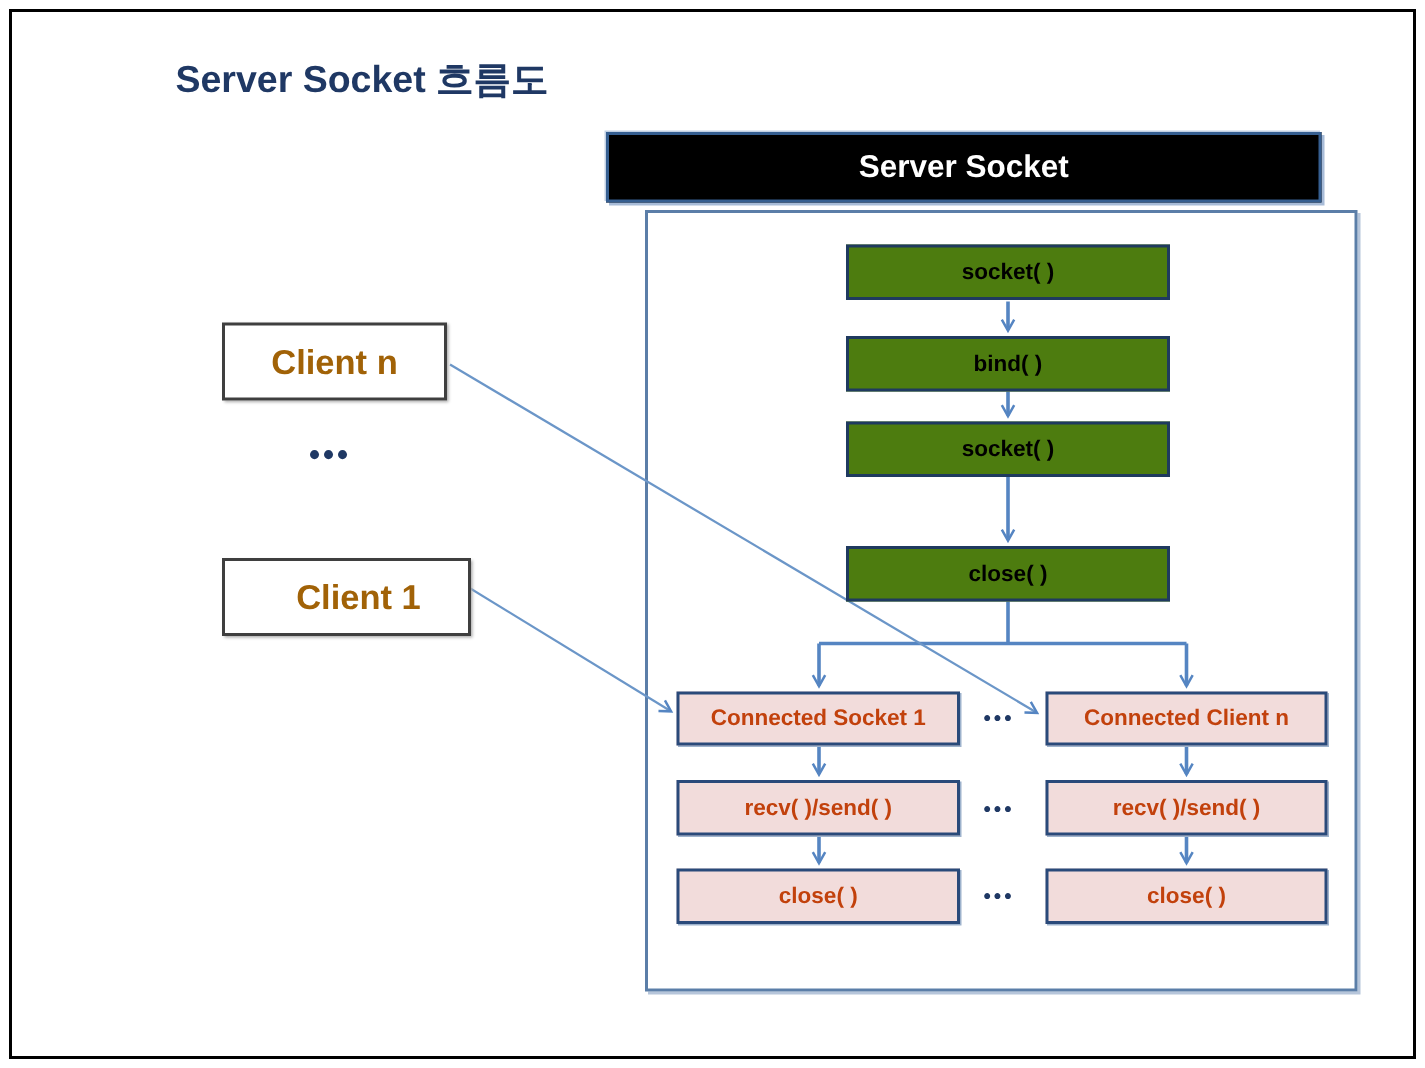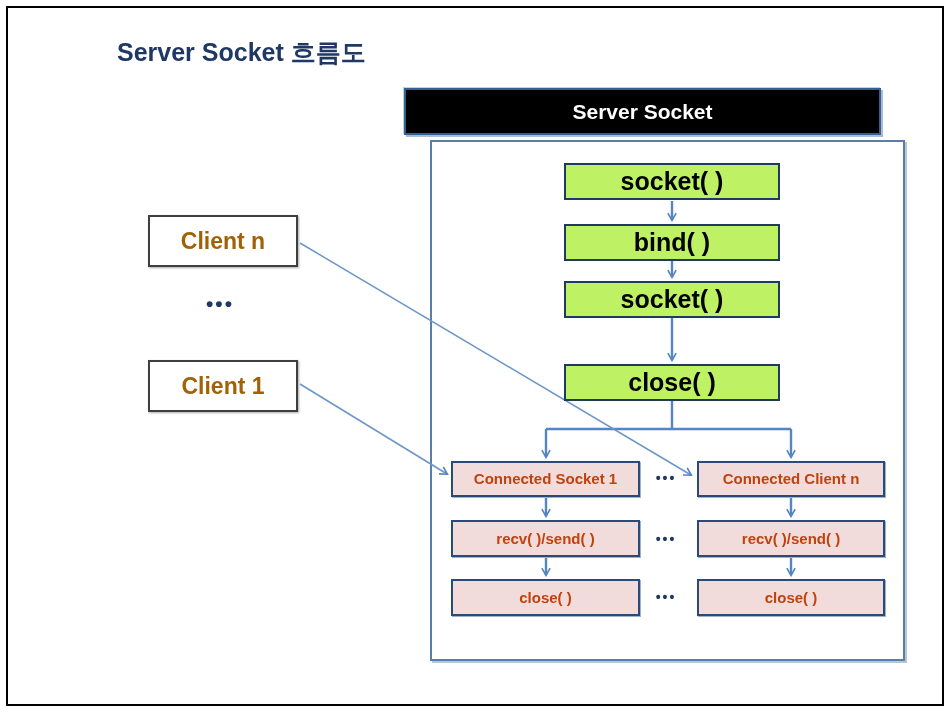--- a/index.html
+++ b/index.html
@@ -26,22 +26,22 @@
     position:absolute;left:430px;top:140px;width:471px;height:517px;
     background:#ffffff;border:2px solid #5b7ea8;box-shadow:2px 2px 0 #b6c5da;
   }
 
   .connectors{position:absolute;left:0;top:0;pointer-events:none;}
   .flowline{stroke:#5585c2;stroke-width:2.4;fill:none;}
   .thinline{stroke:#6b96c8;stroke-width:1.5;fill:none;}
 
   .flow-box{
     position:absolute;width:212px;height:33px;left:564px;
-    background:#bef264;border:2px solid #1f3a5f;
-    color:#000000;font-weight:bold;font-size:25px;text-align:center;line-height:33px;
+    background:#4d7c0f;border:2px solid #1f3a5f;
+    color:#000000;font-weight:bold;font-size:15px;text-align:center;line-height:33px;
     white-space:nowrap;
   }
   #fb-socket{top:163px;}
   #fb-bind{top:224px;}
   #fb-listen{top:281px;}
   #fb-accept{top:364px;}
 
   .pink-box{
     position:absolute;background:#f2dcdb;border:2px solid #2a4a7a;
     color:#c2410c;font-weight:bold;font-size:15px;text-align:center;
@@ -54,21 +54,21 @@
   #pb-close1{left:451px;top:579px;width:185px;height:33px;line-height:33px;}
   #pb-closen{left:697px;top:579px;width:184px;height:33px;line-height:33px;}
 
   .client-box{
     position:absolute;left:148px;width:146px;height:48px;
     background:#ffffff;border:2px solid #3f3f3f;box-shadow:1px 1px 2px #aaaaaa;
     color:#a16207;font-weight:bold;font-size:23px;text-align:center;line-height:48px;
     white-space:nowrap;
   }
   #client-n{top:215px;}
-  #client-1{top:360px;}
+  #client-1{top:372px;padding-left:16px;}
 
   .dots{
     position:absolute;color:#1f3864;font-weight:bold;text-align:center;
     letter-spacing:2px;white-space:nowrap;
   }
   #dots-clients{left:185px;top:293px;width:70px;font-size:21px;line-height:21px;}
   .dots.col{left:644px;width:44px;font-size:14px;line-height:14px;}
   #dots-row-1{top:471px;}
   #dots-row-2{top:532px;}
   #dots-row-3{top:590px;}

